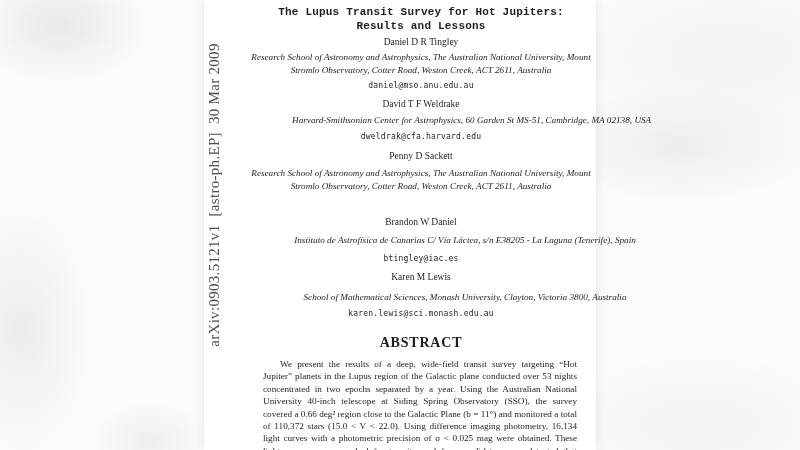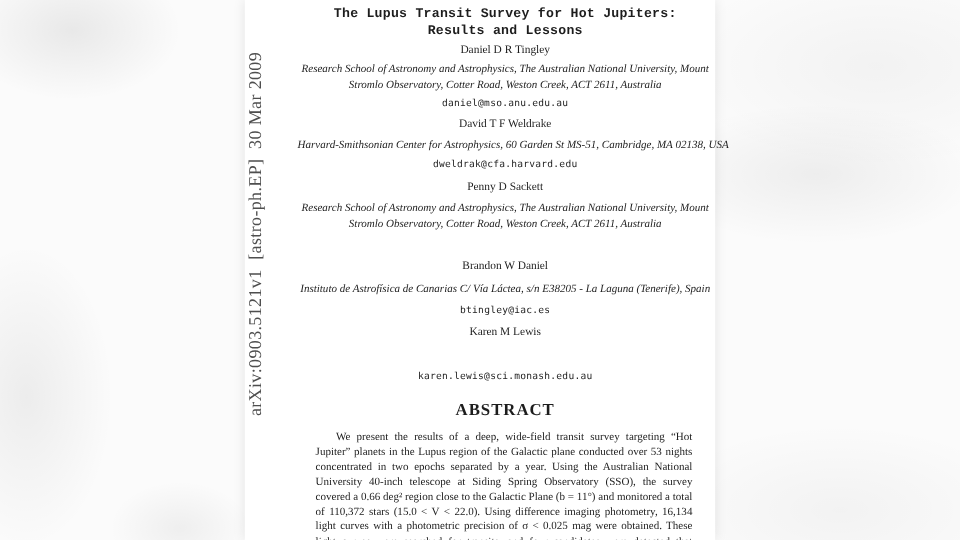--- a/index.html
+++ b/index.html
@@ -23,21 +23,21 @@
     position:absolute;left:10px;top:195px;
     transform:translate(-50%,-50%) rotate(-90deg);
     white-space:pre;font-size:15px;letter-spacing:.3px;color:#4e4e4e;
     font-family:"Liberation Serif",serif;
   }
   .content{position:absolute;left:44px;top:0;width:346px;height:450px;}
   .blk{position:absolute;left:0;width:100%;text-align:center;color:#1d1d1d;}
   .title{font-weight:bold;font-size:11px;line-height:14px;letter-spacing:.2px;font-family:Liberation Mono, monospace;}
   .name{font-size:9.5px;}
   .affil{font-style:italic;font-size:9.2px;line-height:12.5px;}
-  .nowrap{white-space:nowrap;}
+  .nowrap{white-space:nowrap;margin-left:44px;}
   .email{font-family:"DejaVu Sans Mono",monospace;font-size:8px;letter-spacing:.2px;}
   .abs-head{font-weight:bold;font-size:14px;letter-spacing:.8px;}
   .abs-body{
     position:absolute;left:15px;width:314px;text-align:justify;
     font-size:9.2px;line-height:12.4px;text-indent:17px;color:#1d1d1d;
   }
 </style>
 </head>
 <body>
 
@@ -60,20 +60,21 @@
       <div class="blk email" style="top:132px">dweldrak@cfa.harvard.edu</div>
 
       <div class="blk name" style="top:151px">Penny D Sackett</div>
       <div class="blk affil" style="top:167px">Research School of Astronomy and Astrophysics, The Australian National University, Mount Stromlo Observatory, Cotter Road, Weston Creek, ACT 2611, Australia</div>
 
       <div class="blk name" style="top:217px">Brandon W Daniel</div>
       <div class="blk affil nowrap" style="top:234px">Instituto de Astrofísica de Canarias C/ Vía Láctea, s/n E38205 - La Laguna (Tenerife), Spain</div>
       <div class="blk email" style="top:254px">btingley@iac.es</div>
 
       <div class="blk name" style="top:272px">Karen M Lewis</div>
+      <div class="blk affil nowrap" style="top:291px">School of Mathematical Sciences, Monash University, Clayton, Victoria 3800, Australia</div>
       <div class="blk email" style="top:309px">karen.lewis@sci.monash.edu.au</div>
 
       <div class="blk abs-head" style="top:335px">ABSTRACT</div>
       <div class="abs-body" style="top:358px">We present the results of a deep, wide-field transit survey targeting “Hot Jupiter” planets in the Lupus region of the Galactic plane conducted over 53 nights concentrated in two epochs separated by a year. Using the Australian National University 40-inch telescope at Siding Spring Observatory (SSO), the survey covered a 0.66 deg² region close to the Galactic Plane (b = 11°) and monitored a total of 110,372 stars (15.0 &lt; V &lt; 22.0). Using difference imaging photometry, 16,134 light curves with a photometric precision of σ &lt; 0.025 mag were obtained. These light curves were searched for transits, and four candidates were detected that displayed low-amplitude variability consistent</div>
 
     </div>
   </div>
 </div>
 
 </body></html>

